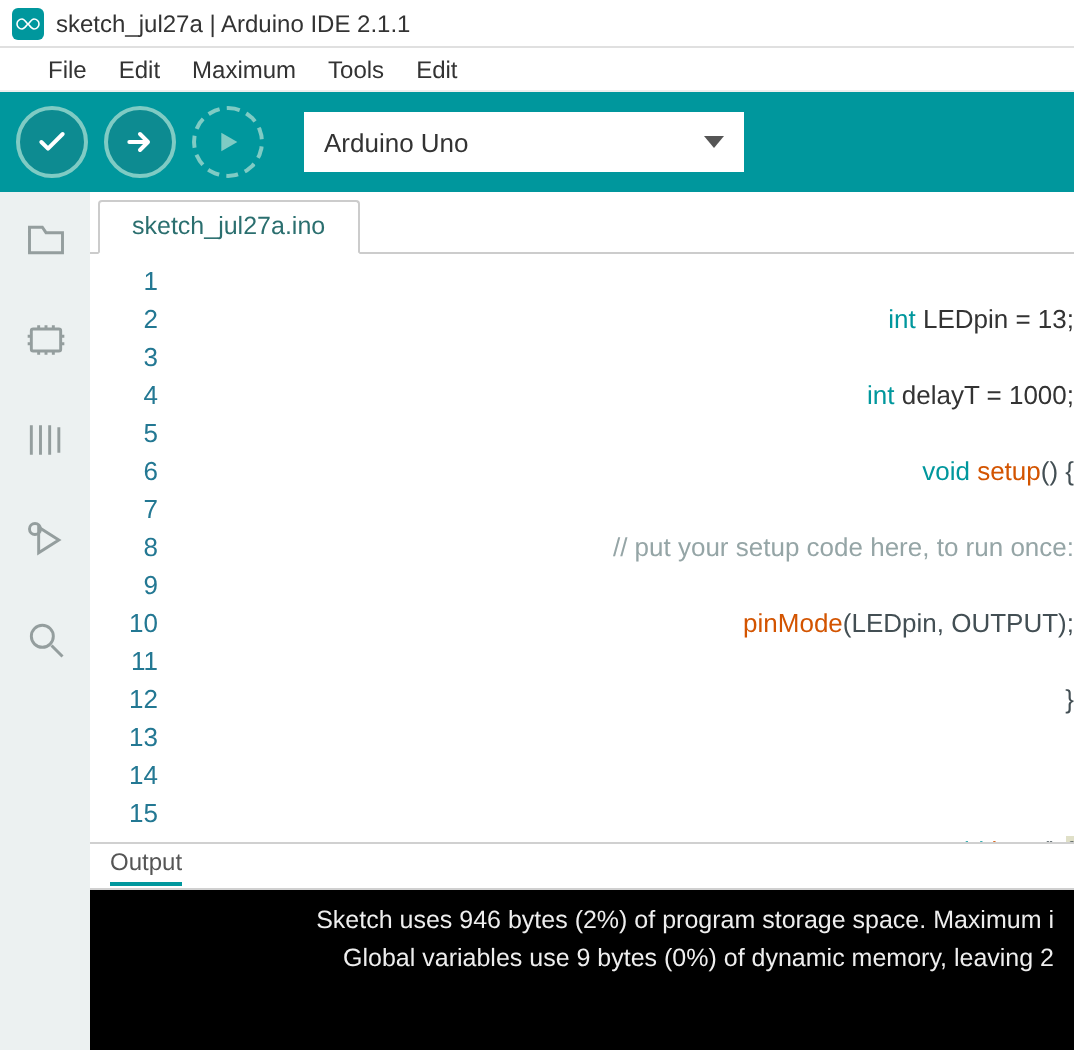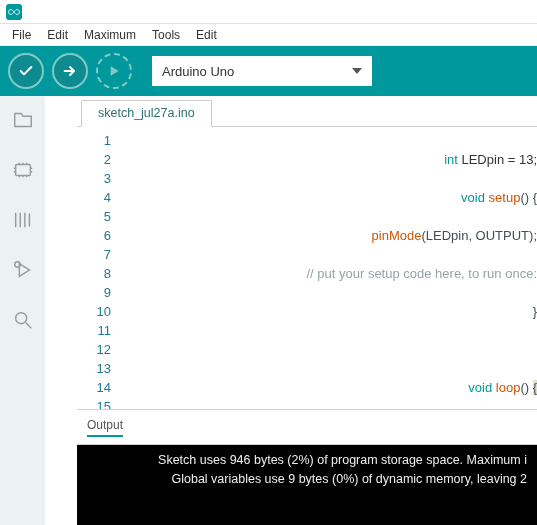--- a/index.html
+++ b/index.html
@@ -2,60 +2,61 @@
 <html><head>
 <meta charset="utf-8">
 <style>
 * { margin: 0; padding: 0; box-sizing: border-box; font-family: "Segoe UI", Arial, sans-serif; }
 body { width: 537px; height: 525px; overflow: hidden; background: #fff; display: flex; flex-direction: column; }
 
 .titlebar { height: 24px; background: #fff; border-bottom: 1px solid #e0e0e0; display: flex; align-items: center; padding: 0 6px; font-size: 12px; color: #333; }
 .titlebar .app-icon { width: 16px; height: 16px; background: #00979d; border-radius: 3px; margin-right: 6px; display: flex; align-items: center; justify-content: center; }
 .titlebar .app-icon svg { width: 12px; height: 12px; }
 
-.menubar { height: 22px; background: #fff; display: flex; align-items: center; padding: 0 4px; font-size: 12px; color: #333; border-bottom: 1px solid #eee; }
+.menubar { height: 22px; background: #fff; display: flex; align-items: center; padding: 0 16px; font-size: 12px; color: #333; border-bottom: 1px solid #eee; }
 .menubar .menu-item { padding: 2px 8px; cursor: pointer; }
 
 .toolbar { height: 50px; background: #00979d; display: flex; align-items: center; padding: 0 8px; gap: 8px; }
 .tool-btn { width: 36px; height: 36px; border-radius: 50%; background: #0d8b91; border: 2px solid #7fcbc4; display: flex; align-items: center; justify-content: center; cursor: pointer; }
 .tool-btn.debug { border-style: dashed; background: #00979d; }
 .tool-btn svg { width: 16px; height: 16px; fill: #e0f2f1; }
 .board-select { margin-left: 12px; height: 30px; background: #fff; border: none; padding: 0 10px; display: flex; align-items: center; justify-content: space-between; min-width: 220px; font-size: 13px; color: #333; cursor: pointer; }
 .board-select .arrow { width: 0; height: 0; border-left: 5px solid transparent; border-right: 5px solid transparent; border-top: 6px solid #555; }
 
-.body-row { flex: 1; display: flex; min-height: 0; gap: 32px; }
+.body-row { flex: 1; display: flex; min-height: 0; }
 .sidebar { width: 45px; background: #ecf1f1; display: flex; flex-direction: column; align-items: center; padding-top: 8px; gap: 18px; }
 .sidebar .side-btn { width: 32px; height: 32px; display: flex; align-items: center; justify-content: center; cursor: pointer; opacity: 0.55; }
 .sidebar .side-btn svg { width: 22px; height: 22px; fill: none; stroke: #4e5b5b; stroke-width: 1.6; }
 
 .editor-col { flex: 1; display: flex; flex-direction: column; min-width: 0; }
 .tabbar { height: 30px; display: flex; align-items: flex-end; padding-left: 4px; background: #fff; }
 .tab { padding: 5px 16px 6px; font-size: 12.5px; color: #2b6f6f; border: 1px solid #ccc; border-bottom: 1px solid #fff; background: #fff; border-radius: 2px 2px 0 0; cursor: pointer; position: relative; top: 1px; }
 .editor-wrap { border-top: 1px solid #ccc; flex: 1; display: flex; overflow: hidden; font-family: Consolas, "Courier New", monospace; font-size: 13px; line-height: 19px; }
 .gutter { width: 48px; text-align: right; color: #237893; padding: 4px 14px 0 0; user-select: none; background: #fff; }
 .code { flex: 1; padding: 4px 0 0 8px; white-space: pre; color: #333; position: relative; text-align: right; }
 .tok-type { color: #00979d; }
 .tok-fn { color: #d35400; }
 .tok-comment { color: #95a5a6; }
 .tok-paren { color: #434f54; }
 .brace-hl { background: #e0e0c8; }
 
-.output-header { height: 36px; background: #fff; border-top: 1px solid #d0d0d0; border-bottom: 1px solid #d0d0d0; padding: 2px 10px; font-size: 12px; color: #555; display: flex; align-items: center; }
+.output-header { height: 24px; background: #fff; border-top: 1px solid #d0d0d0; border-bottom: 1px solid #d0d0d0; padding: 2px 10px; font-size: 12px; color: #555; display: flex; align-items: center; }
 .output-header span { border-bottom: 2px solid #00979d; padding-bottom: 3px; }
 .console { background: #000; color: #eee; font-family: Consolas, "Courier New", monospace; font-size: 12.5px; padding: 6px 10px 2px; height: 80px; white-space: pre; overflow: hidden; line-height: 18px; text-align: right; }
 </style>
 </head>
 <body>
 
 <div class="titlebar">
   <span class="app-icon">
     <svg viewBox="0 0 24 12">
         <path d="M6 1a5 5 0 100 10c3 0 5-5 6-5s3 5 6 5a5 5 0 100-10c-3 0-5 5-6 5S9 1 6 1z" fill="none" stroke="#fff" stroke-width="1.6"></path>
       </svg>
   </span>
+  <span>sketch_jul27a | Arduino IDE 2.1.1</span>
 </div>
 
 <div class="menubar">
   <div class="menu-item">File</div>
   <div class="menu-item">Edit</div>
   <div class="menu-item">Maximum</div>
   <div class="menu-item">Tools</div>
   <div class="menu-item">Edit</div>
 </div>
 
@@ -130,23 +131,24 @@
           <div>9</div>
           <div>10</div>
           <div>11</div>
           <div>12</div>
           <div>13</div>
           <div>14</div>
           <div>15</div>
       </div>
       <div class="code">
 <div><span class="tok-type">int</span><span> LEDpin = 13;</span></div>
+<div><span class="tok-type">int</span><span> delayT = 1000;</span></div>
 <div><span class="tok-type">void</span><span class="tok-fn"> setup</span><span class="tok-paren">() {</span></div>
+<div><span class="tok-comment">  // put your setup code here, to run once:</span></div>
 <div><span class="tok-fn">pinMode</span><span class="tok-paren">(LEDpin, OUTPUT);</span></div>
-<div><span class="tok-comment">  // put your setup code here, to run once:</span></div>
 <div><span class="tok-paren">}</span></div>
 <div><span></span>&nbsp;</div>
 <div><span class="tok-type">void</span><span class="tok-fn"> loop</span><span class="tok-paren">() </span><span class="tok-paren brace-hl">{</span></div>
 
 
 
 
 
 
 

